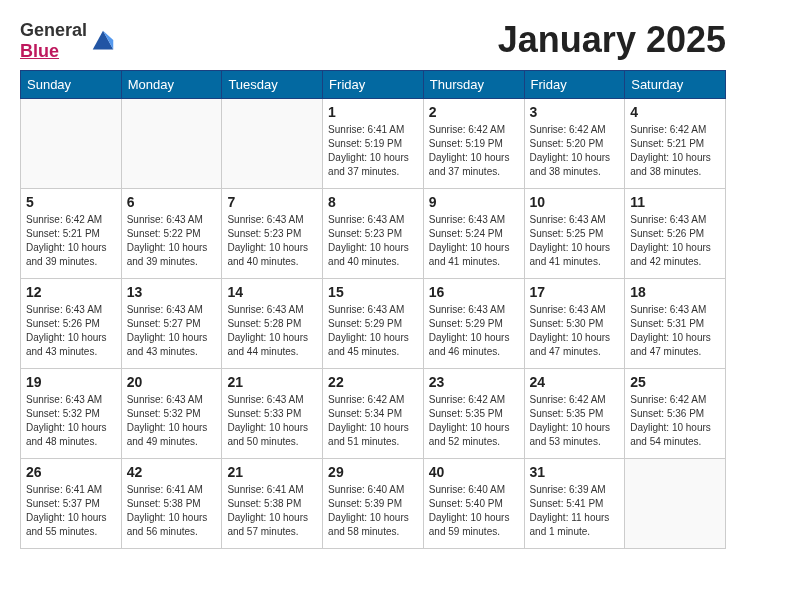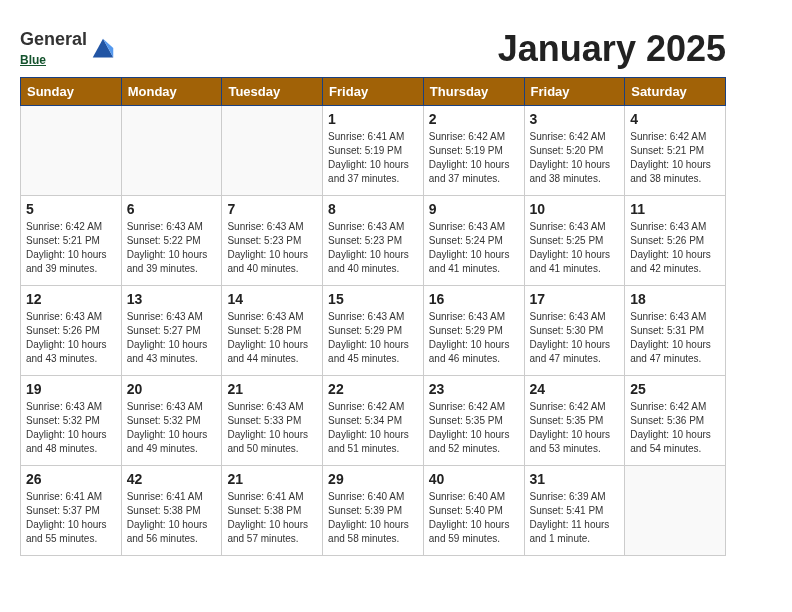--- a/index.html
+++ b/index.html
@@ -5,41 +5,40 @@
     * { box-sizing: border-box; margin: 0; padding: 0; }
     body {
       font-family: Arial, sans-serif;
       background: #fff;
       width: 792px;
       min-height: 612px;
     }
     .page {
       width: 746px;
       padding: 20px 20px 10px 20px;
-      margin-top: 9px;
     }
     .header-top {
       display: flex;
       align-items: flex-start;
       justify-content: space-between;
       margin-bottom: 4px;
     }
     .logo {
       display: flex;
       align-items: center;
     }
     .logo-text-general {
       font-size: 18px;
       font-weight: bold;
       color: #333;
     }
     .logo-text-blue {
-      font-size: 12px;
+      font-size: 18px;
       font-weight: bold;
-      color: #14532d;
+      color: #be185d;
       text-decoration: underline;
     }
     .logo-icon {
       width: 28px;
       height: 28px;
       margin-left: 2px;
     }
     .title-block {
       text-align: right;
     }
@@ -54,26 +53,26 @@
       color: #444;
       margin-top: 2px;
     }
     .calendar-table {
       width: 100%;
       border-collapse: collapse;
       margin-top: 8px;
       table-layout: fixed;
     }
     .calendar-table th {
-      background-color: #a16207;
+      background-color: #0369a1;
       color: #fff;
       text-align: left;
       padding: 6px 6px;
       font-size: 13px;
-      font-weight: bold;
+      font-weight: normal;
       border: 1px solid #1a4080;
     }
     .calendar-table td {
       vertical-align: top;
       border: 1px solid #ccc;
       padding: 5px 5px 5px 5px;
       height: 90px;
       font-size: 11px;
       color: #333;
       background: #fff;

